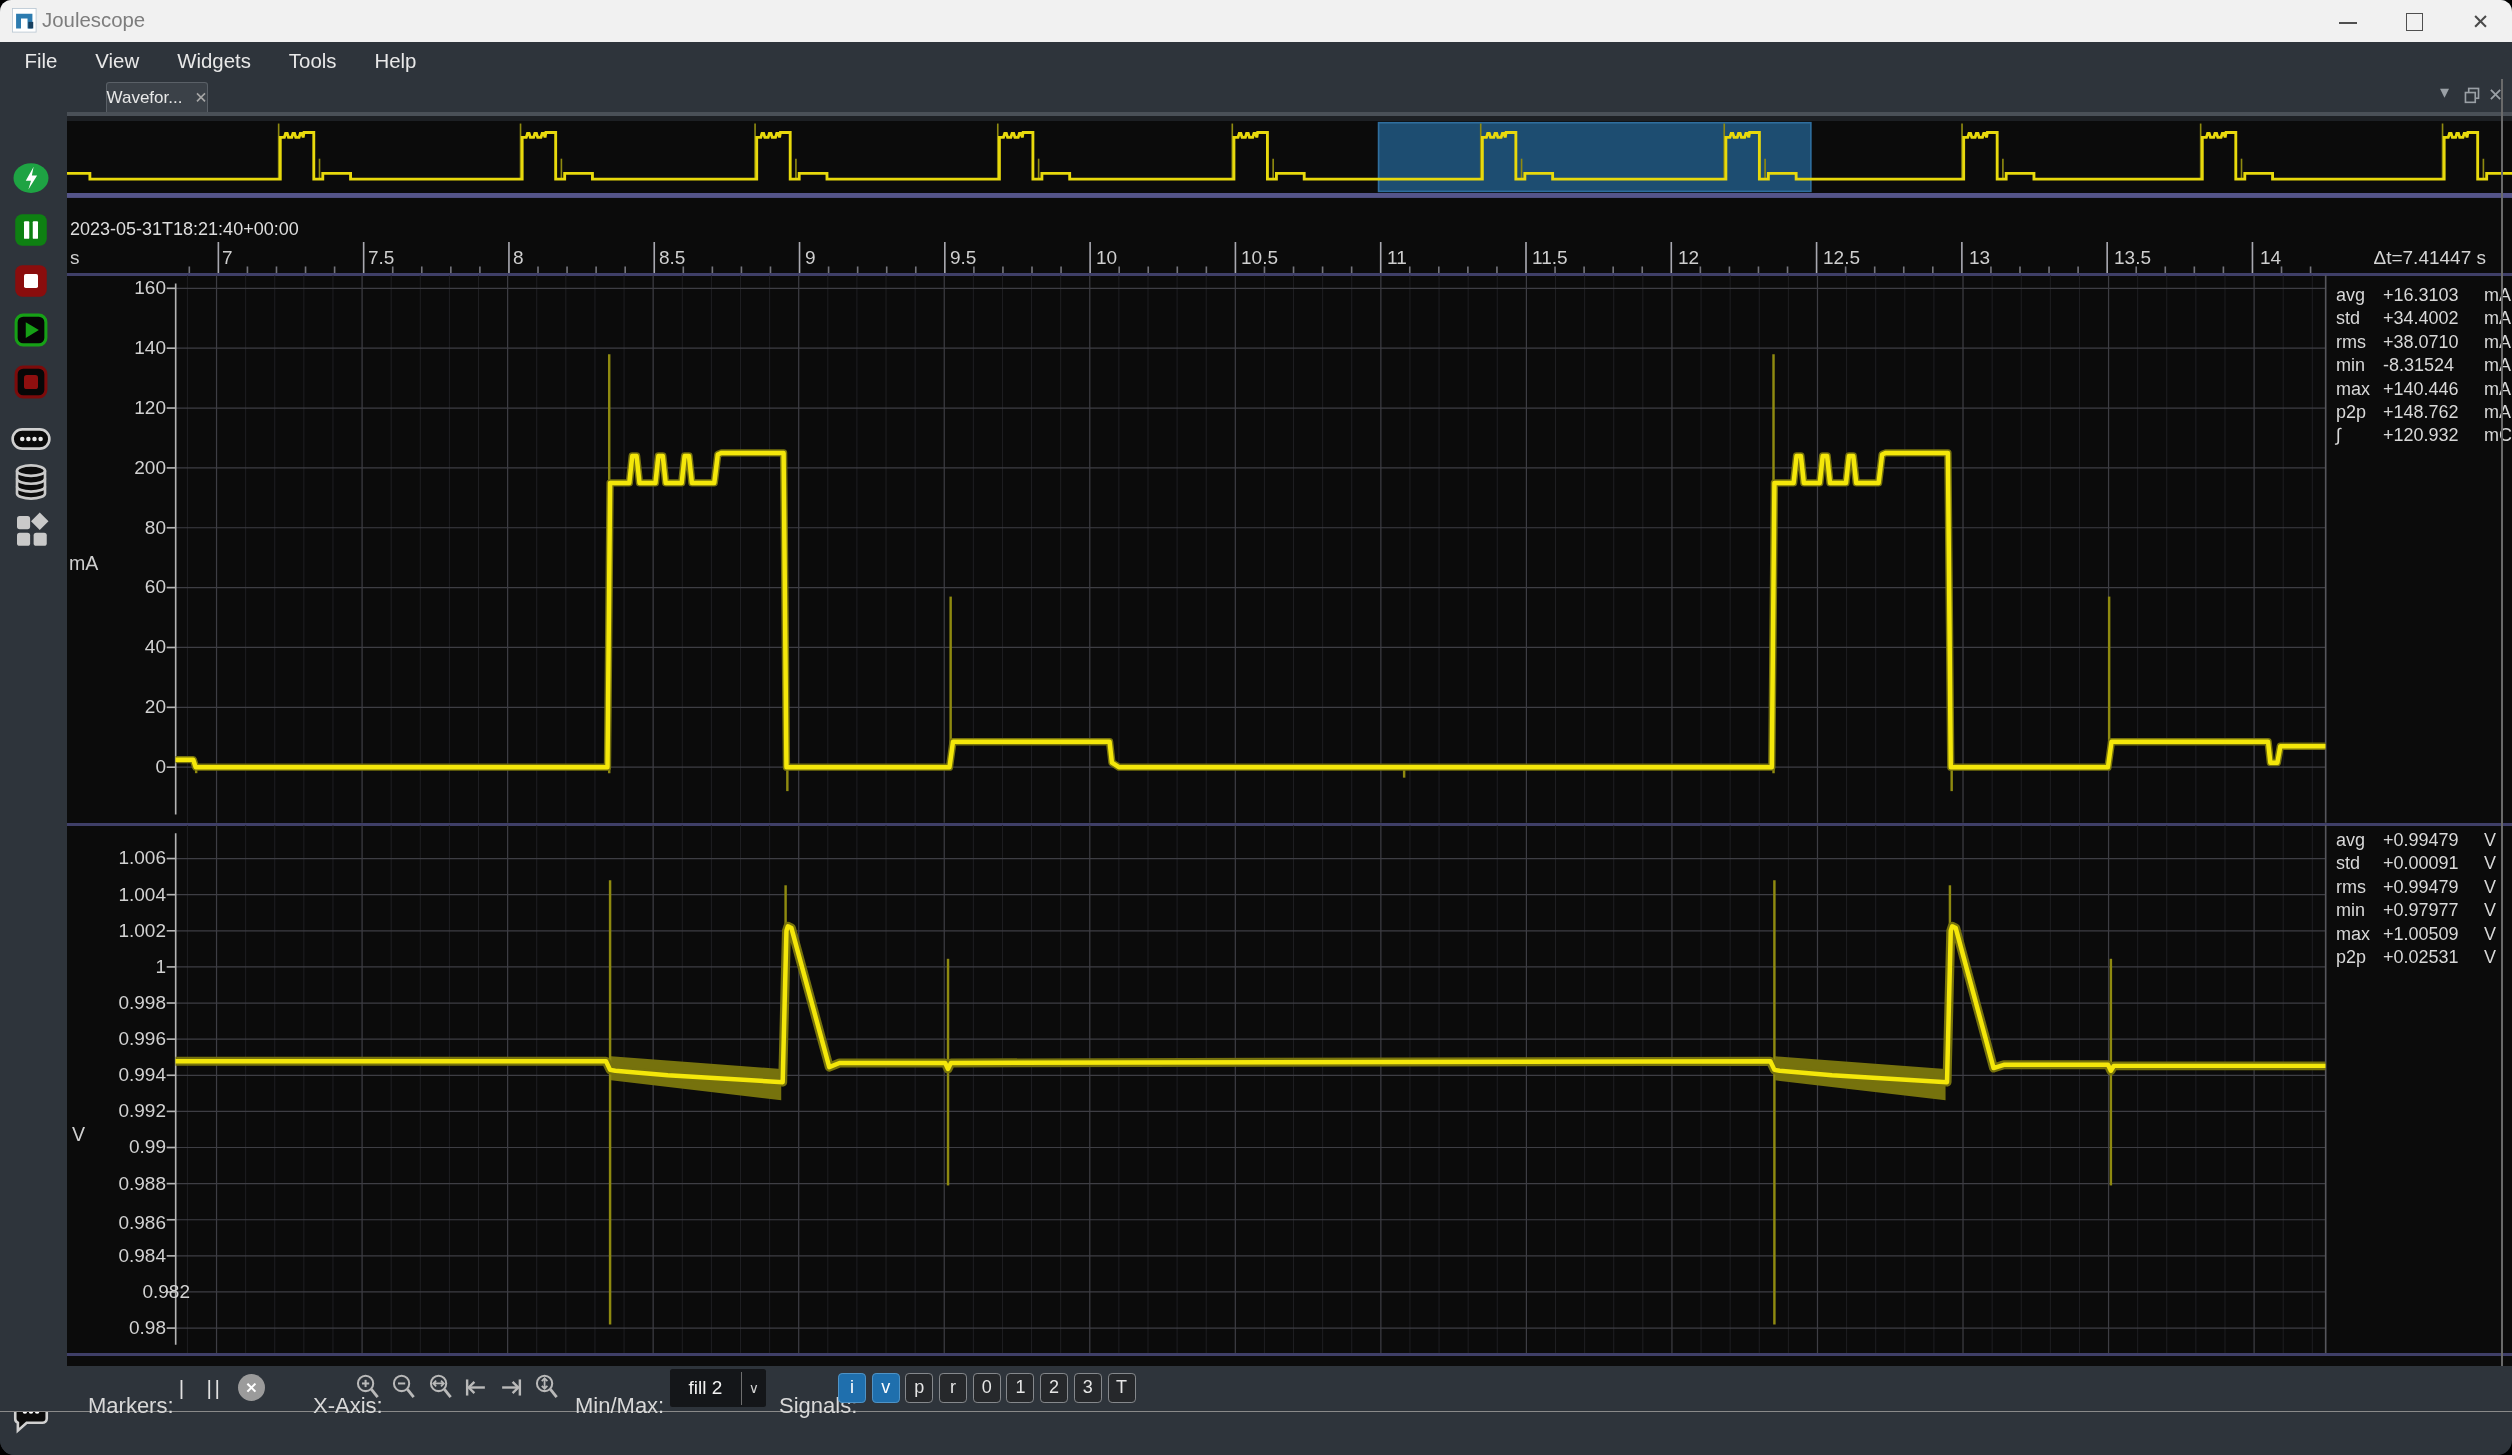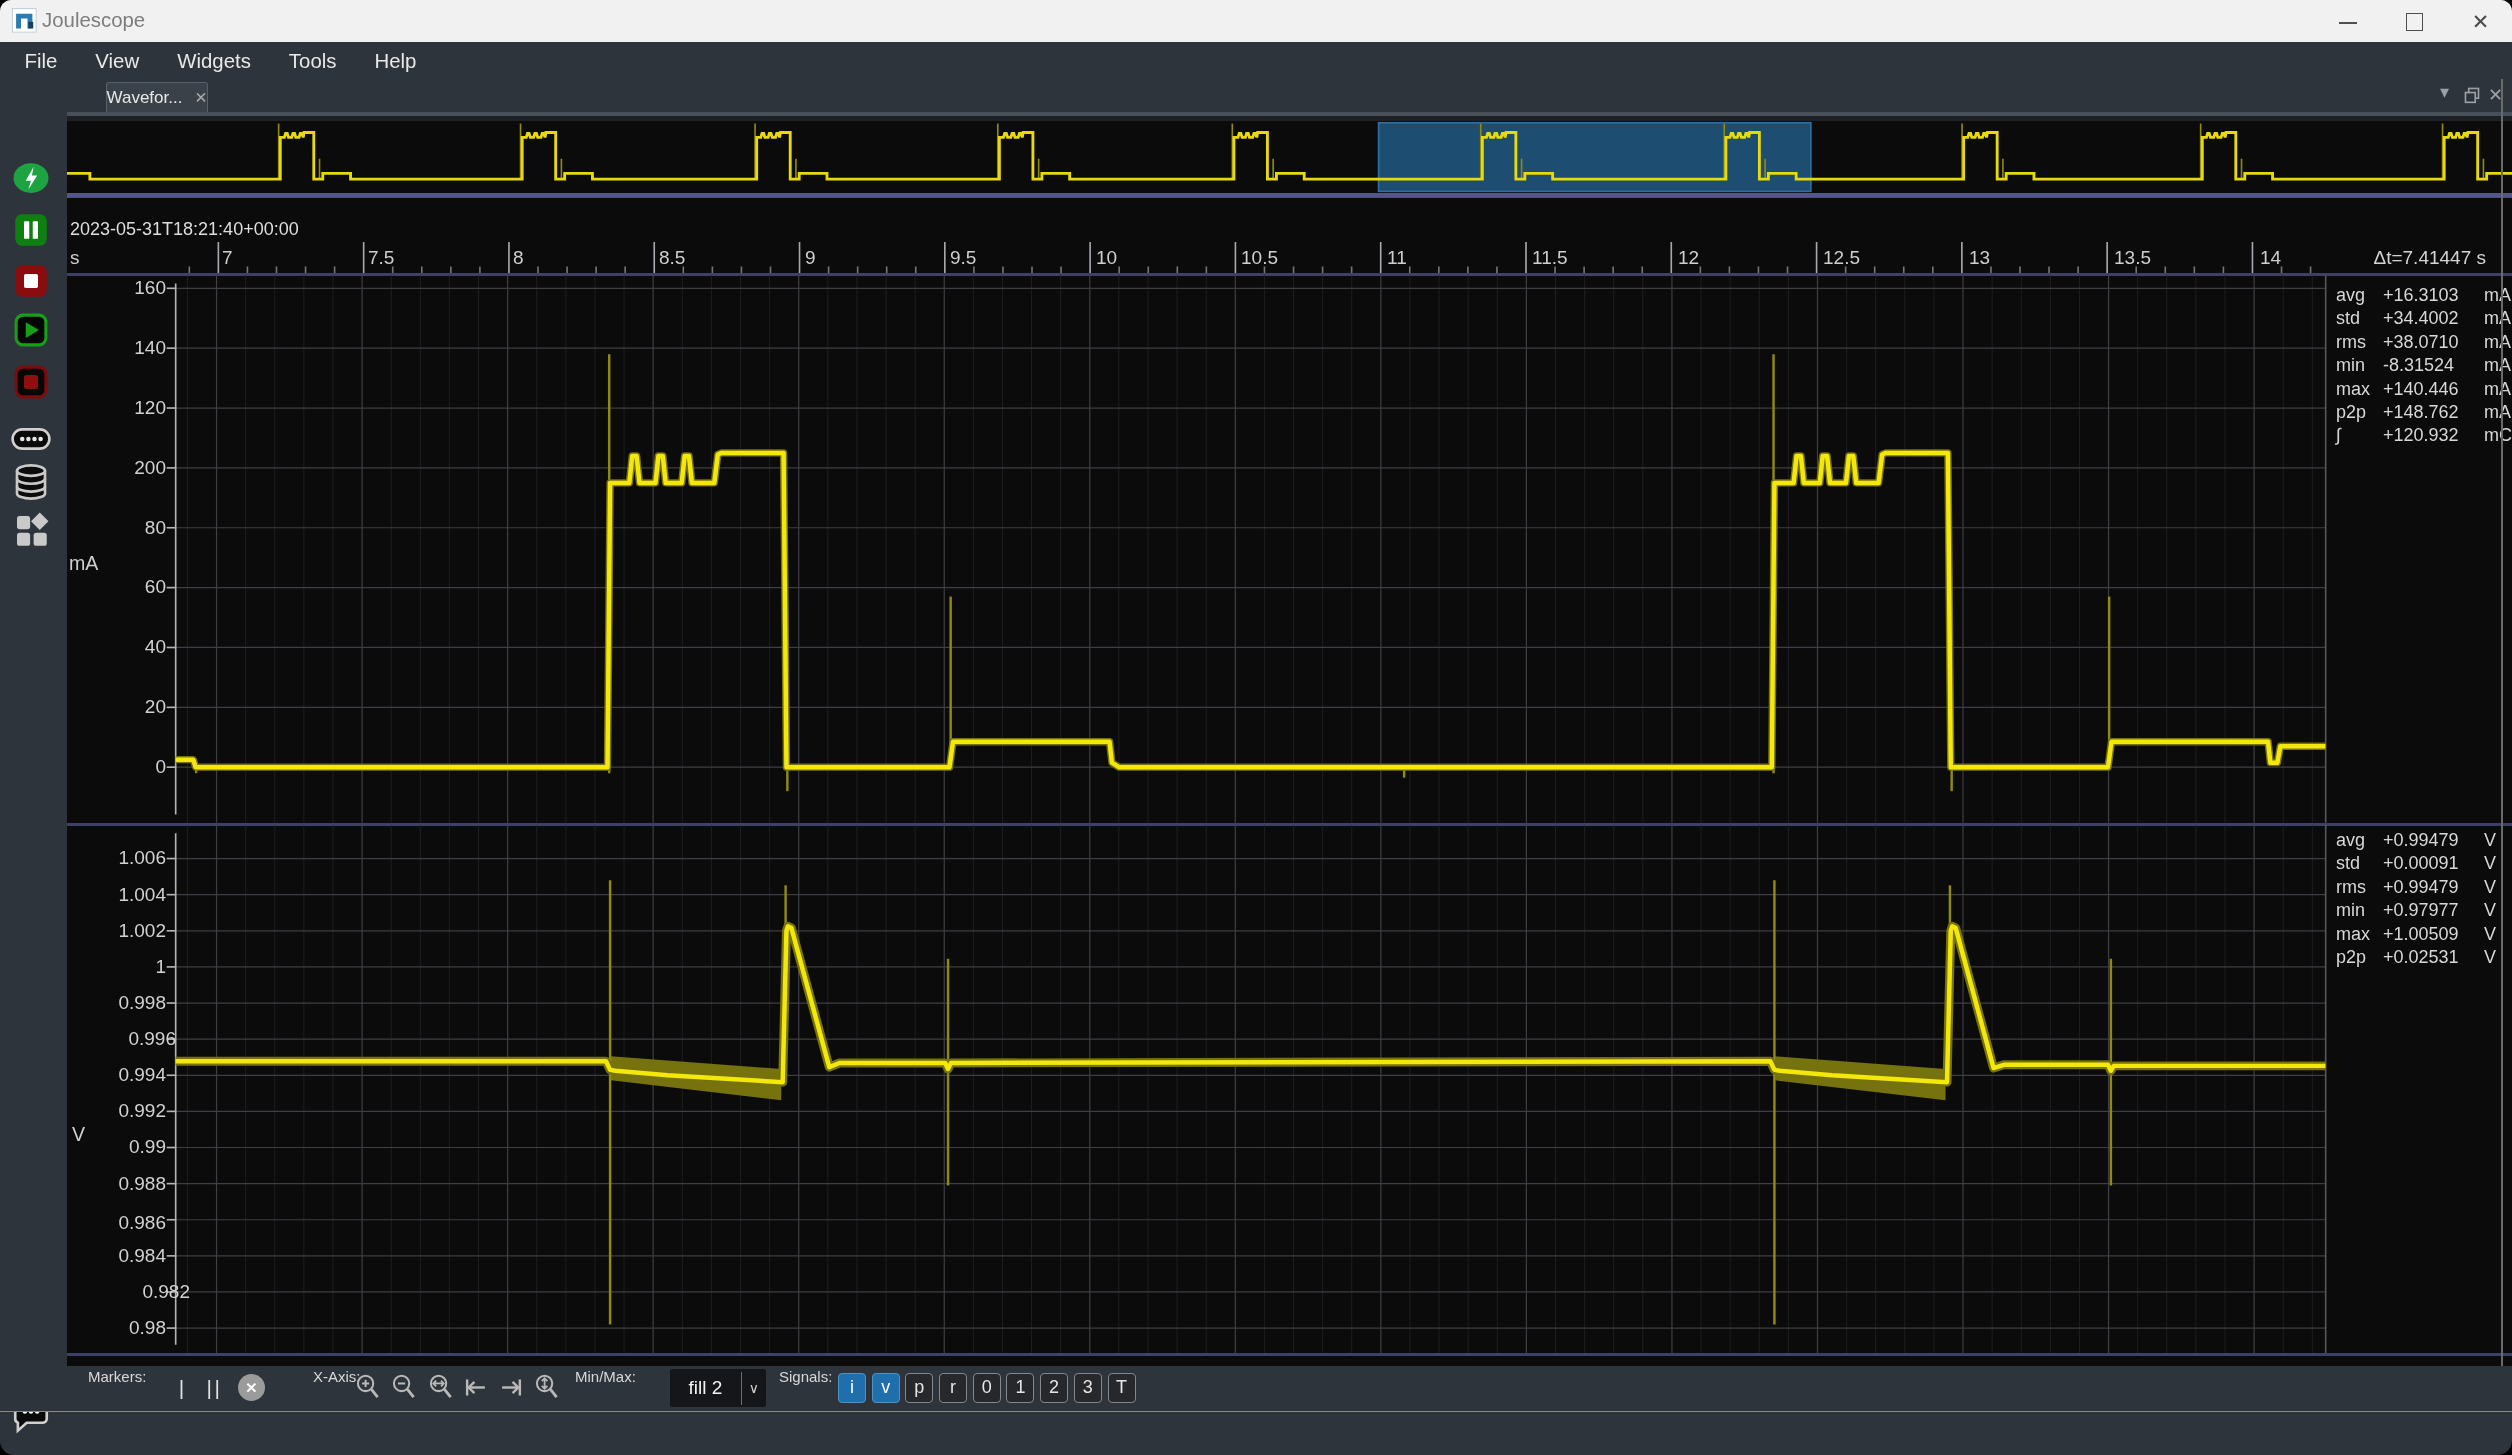--- a/index.html
+++ b/index.html
@@ -46,21 +46,21 @@
   .unitlab{position:absolute;color:#cfcfcf;font-size:19.6px;}
   #unit-current{left:69px;top:552px;}
   #unit-voltage{left:72px;top:1123px;}
   .hline{position:absolute;left:67px;width:2445px;background:#3f3f68;height:2.5px;}
   
   .stats{position:absolute;left:2336px;width:168px;color:#d8d8d8;font-size:18px;}
   .srow{display:grid;grid-template-columns:47px 101px auto;height:23.4px;line-height:23.4px;}
   .sc1{text-align:left;}
   
   #toolbar{left:0px;top:1366px;width:2512px;height:45px;background:#2e343b;border-bottom:1.6px solid #8a8a8a;}
-  .tblab{position:absolute;top:2px;color:#d8d8d8;font-size:15px;}
+  .tblab{position:absolute;top:27px;color:#d8d8d8;font-size:22px;}
   .tbbtn{position:absolute;top:4.9px;width:33px;height:34px;display:flex;align-items:center;justify-content:center;color:#e0e0e0;}
   #mk1{left:165px;font-size:21px;}
   #mk2{left:198px;font-size:21px;letter-spacing:2.5px;}
   #mkx{left:235px;}
   #mkx .circ{width:27px;height:27px;border-radius:50%;background:#9b9b9b;color:#fff;font-size:14.7px;font-weight:bold;
     display:flex;align-items:center;justify-content:center;}
   #dropdown{position:absolute;left:670px;top:3.3px;width:96px;height:38px;background:#141619;border-radius:2.5px;
     display:flex;align-items:center;}
   #dd-value{flex:1;text-align:center;color:#f2f2f2;font-size:19px;}
   #dd-sep{width:0.8px;height:33px;background:#6f6f6f;}
@@ -698,21 +698,21 @@
 <span class="ylab" style="top: 517px;">80</span>
 <span class="ylab" style="top: 576px;">60</span>
 <span class="ylab" style="top: 636px;">40</span>
 <span class="ylab" style="top: 696px;">20</span>
 <span class="ylab" style="top: 756px;">0</span>
 <span class="ylab" style="top: 847px;">1.006</span>
 <span class="ylab" style="top: 884px;">1.004</span>
 <span class="ylab" style="top: 920px;">1.002</span>
 <span class="ylab" style="top: 956px;">1</span>
 <span class="ylab" style="top: 992px;">0.998</span>
-<span class="ylab" style="top: 1028px; padding-left: 10px;">0.996</span>
+<span class="ylab" style="top: 1028px;">0.996</span>
 <span class="ylab" style="top: 1064px;">0.994</span>
 <span class="ylab" style="top: 1100px;">0.992</span>
 <span class="ylab" style="top: 1136px;">0.99</span>
 <span class="ylab" style="top: 1173px;">0.988</span>
 <span class="ylab" style="top: 1212px;">0.986</span>
 <span class="ylab" style="top: 1245px;">0.984</span>
 <span class="ylab" style="top: 1281px; padding-left: 24px;">0.982</span>
 <span class="ylab" style="top: 1317px;">0.98</span>
 
 

